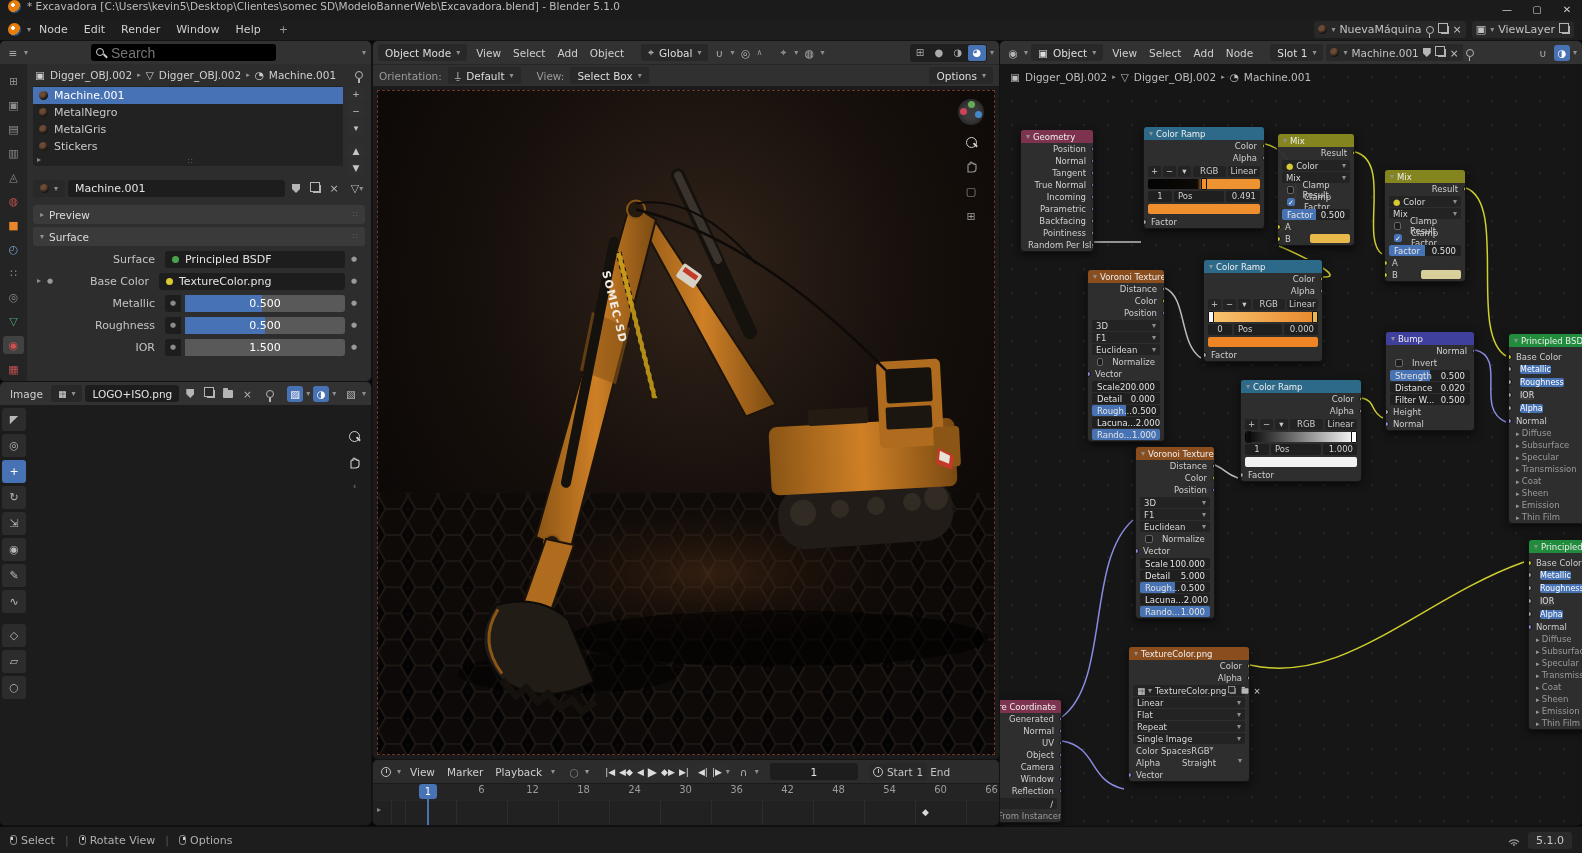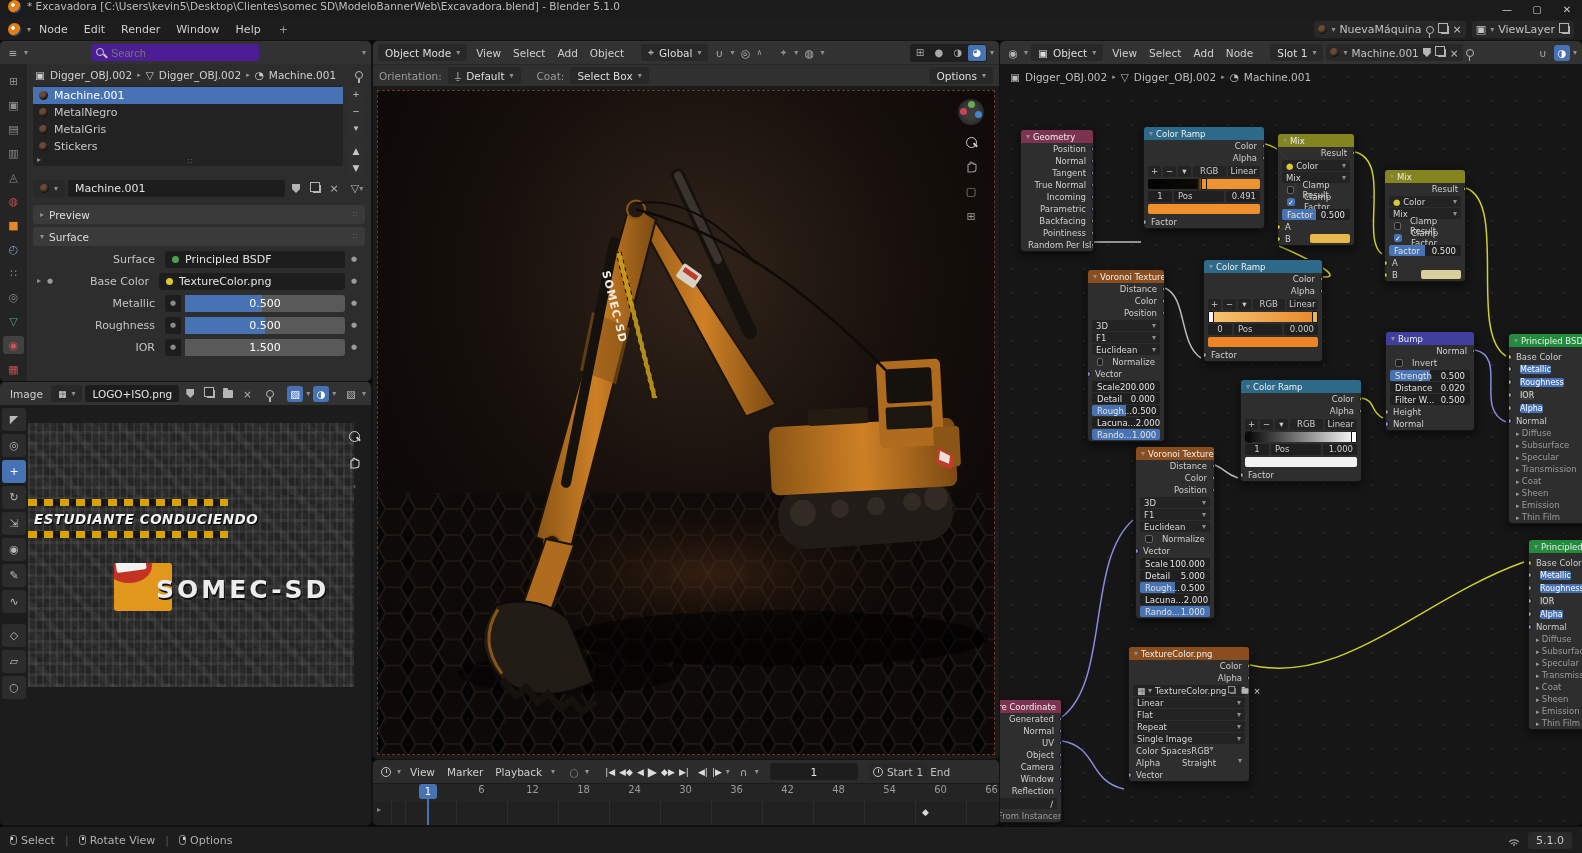--- a/index.html
+++ b/index.html
@@ -37,21 +37,21 @@
 .i-pin:after{content:"";position:absolute;left:2px;top:7px;width:1.5px;height:4px;background:#b5b5b5}
 .i-mag{width:8px;height:8px;border:1.5px solid #cfcfcf;border-radius:50%;display:inline-block;position:relative}
 .i-mag:after{content:"";position:absolute;left:6px;top:6px;width:5px;height:1.5px;background:#cfcfcf;transform:rotate(45deg)}
 .i-clock{width:10px;height:10px;border:1.2px solid #c5c5c5;border-radius:50%;display:inline-block;position:relative}
 .i-clock:after{content:"";position:absolute;left:4px;top:1px;width:1px;height:4px;background:#c5c5c5}
 .mouseic{width:7px;height:10px;border:1px solid #909090;border-radius:3px;display:inline-block;position:relative;margin-right:4px}
 .mouseic i{position:absolute;top:1px;width:2px;height:3px;background:#cfcfcf}
 .mouseic.l i{left:0}.mouseic.m i{left:2px}.mouseic.r i{right:0}
 
 #props{left:0;top:41px;width:371px;height:340px}
-#props .search{flex:1;max-width:185px;background:#4c1d95;border:none;border-radius:3px;height:17px;color:#bbb;padding:0 6px 0 20px;font-size:11px;outline:none}
+#props .search{flex:1;max-width:185px;background:#000000;border:none;border-radius:3px;height:17px;color:#bbb;padding:0 6px 0 20px;font-size:14px;outline:none}
 .searchwrap{position:relative;flex:1;max-width:185px;margin-left:60px}
 .searchwrap .i-mag{position:absolute;left:5px;top:4px}
 .ptabs{position:absolute;left:0;top:23px;bottom:0;width:27px;background:#242424;display:flex;flex-direction:column;align-items:center;padding-top:8px;gap:6px}
 .ptab{width:21px;height:18px;display:flex;align-items:center;justify-content:center;color:#8d8d8d;font-size:11px;border-radius:3px}
 .ptab.active{background:#414141}
 .pbody{position:absolute;left:27px;top:23px;right:0;bottom:0;background:#2d2d2d}
 .bc{display:flex;align-items:center;gap:5px;padding:5px 8px;font-size:10.5px;color:#cfcfcf}
 .slotwrap{display:flex;gap:4px;padding:0 6px}
 .slots{flex:1;background:#222;border-radius:3px;height:80px;position:relative;padding-top:1px}
 .slot{height:17px;display:flex;align-items:center;gap:6px;padding:0 6px;color:#c8c8c8}
@@ -353,28 +353,20 @@
         <span class="i-pin"></span>
       </span>
     <span class="mini on" style="margin-left:6px">▨</span>
       <span class="cv">▾</span>
     <span class="mini on">◑</span>
       <span class="cv">▾</span>
     <span class="mini" style="margin-left:auto">▧</span>
       <span class="cv">▾</span>
   </div>
   <div class="imgcanvas">
-    <div class="texture">
-      <div class="atlas"></div>
-      <div class="hazard" style="top:76px"></div>
-      <div class="tex-line1">ESTUDIANTE CONDUCIENDO</div>
-      <div class="hazard" style="top:108px"></div>
-      <div class="tex-logo"></div>
-      <div class="tex-brand">SOMEC-SD</div>
-    </div>
     <div class="imgside">
       <span class="i-mag" style="width:11px;height:11px"></span>
       <svg width="13" height="13" viewBox="0 0 13 13">
           <path d="M3 12 V5 a1 1 0 0 1 2 0 V3 a1 1 0 0 1 2 0 V4 a1 1 0 0 1 2 0 V5 a1 1 0 0 1 2 0 v4 a4 3 0 0 1 -4 3 z" fill="none" stroke="#cfcfcf" stroke-width="1.1"></path>
         </svg>
       <span class="cv">‹</span>
     </div>
   </div>
   <div class="itools">
     <span class="itool">◤</span>
@@ -424,21 +416,21 @@
     </div>
     <span class="cv">▾</span>
   </div>
   <div class="vph2">
     <span class="dim">Orientation:</span>
     <span class="dd">
         <span>⍊</span>
         <span>Default</span>
         <span class="cv">▾</span>
       </span>
-    <span class="dim" style="margin-left:10px">Coat:</span>
+    <span class="dim" style="margin-left:10px">View:</span>
     <span class="dd">
         <span>Select Box</span>
         <span class="cv">▾</span>
       </span>
     <span class="dd" style="margin-left:auto">
         <span>Options</span>
         <span class="cv">▾</span>
       </span>
   </div>
   <div class="vpcanvas">

